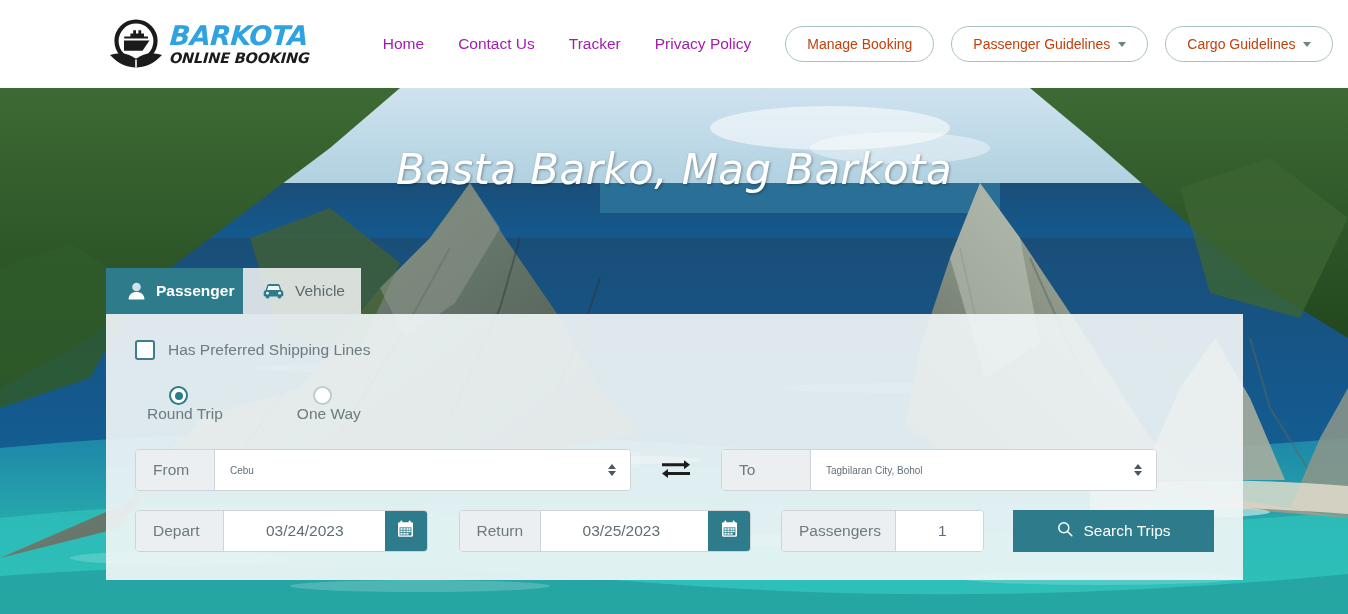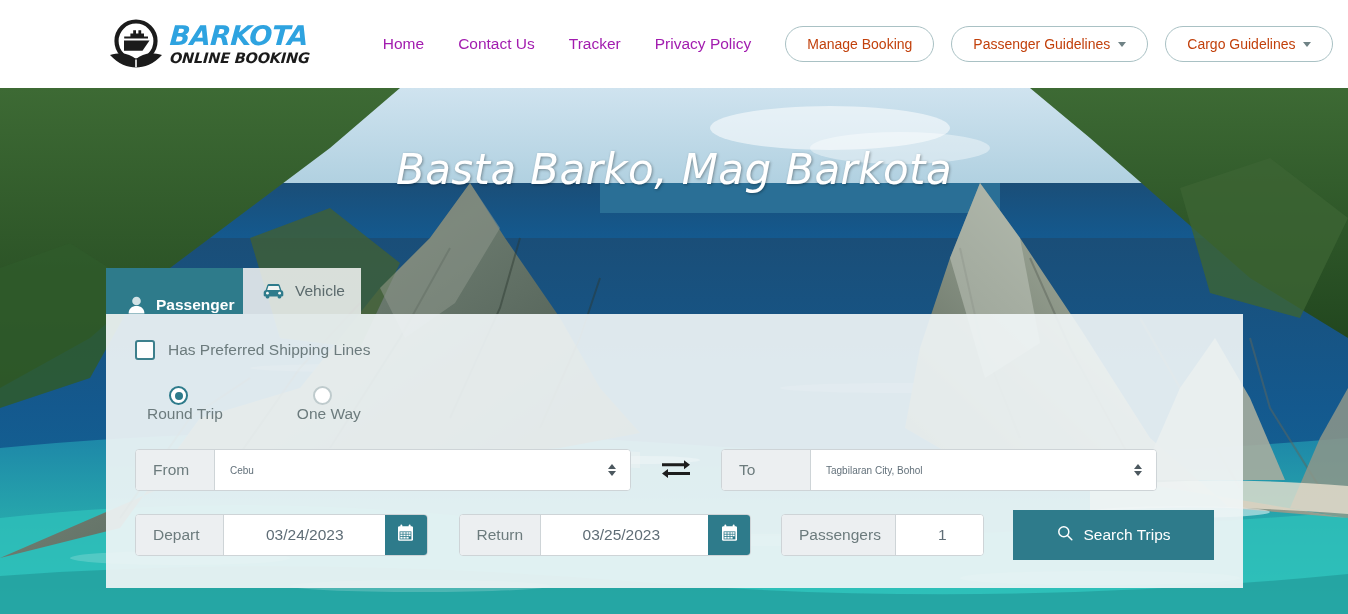--- a/index.html
+++ b/index.html
@@ -134,21 +134,20 @@
     padding: 0 22px 0 22px;
     font-size: 15.5px;
     cursor: pointer;
     user-select: none;
   }
   .tab.active {
     background: #2e7b8b;
     color: #ffffff;
     font-weight: bold;
     width: 137px;
-    align-items: flex-end;
   }
   .tab.inactive {
     background: rgba(243,245,243,0.86);
     color: #5c6b6d;
     width: 118px;
     padding-left: 20px;
   }
   .tab-icon { display: flex; align-items: center; }
 
   .panel {
@@ -312,21 +311,21 @@
     padding-left: 14px;
     display: flex;
     align-items: center;
     background: #fff;
     flex: 1;
     cursor: text;
   }
   .search-btn {
     margin-left: 29px;
     width: 202px;
-    height: 50px;
+    height: 42px;
     background: #2e7b8b;
     color: #ffffff;
     font-size: 15.5px;
     display: flex;
     align-items: center;
     justify-content: center;
     gap: 11px;
     cursor: pointer;
     border: none;
     font-family: "Liberation Sans", sans-serif;

